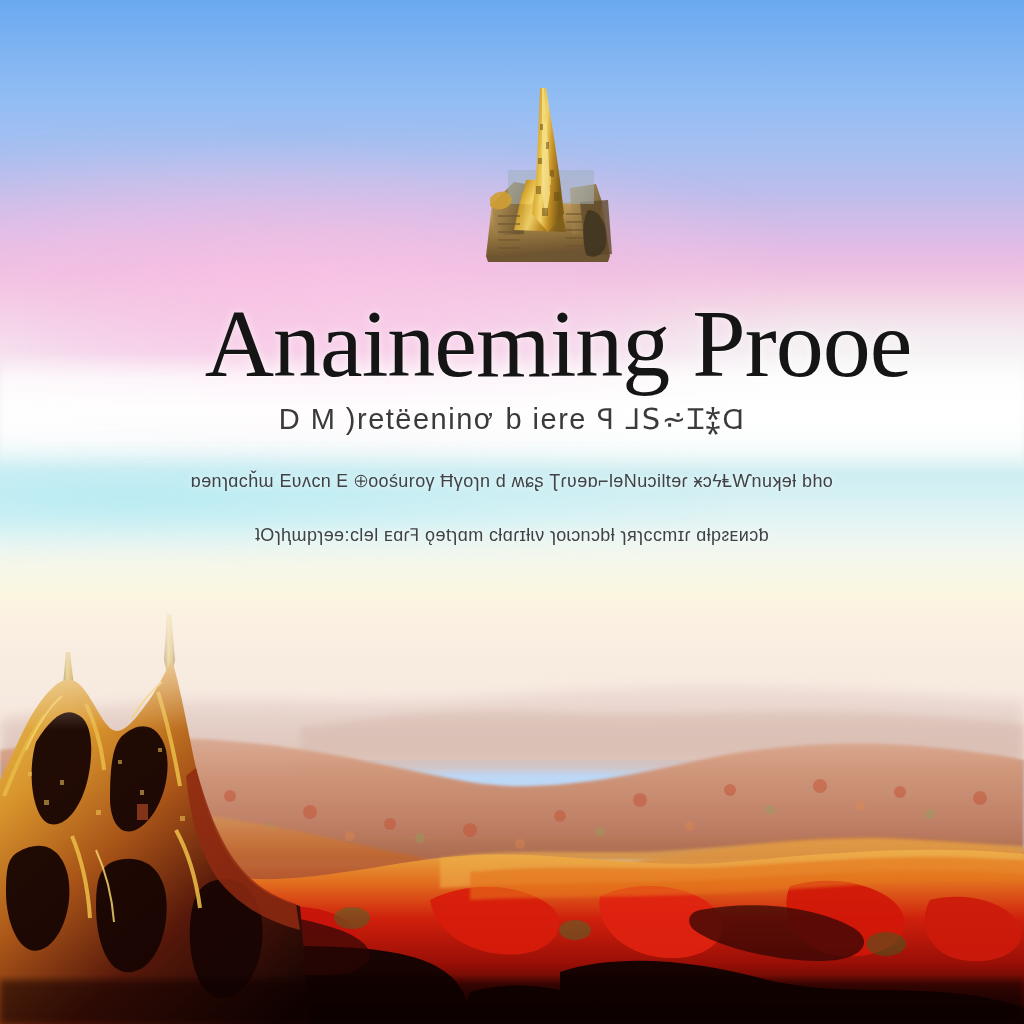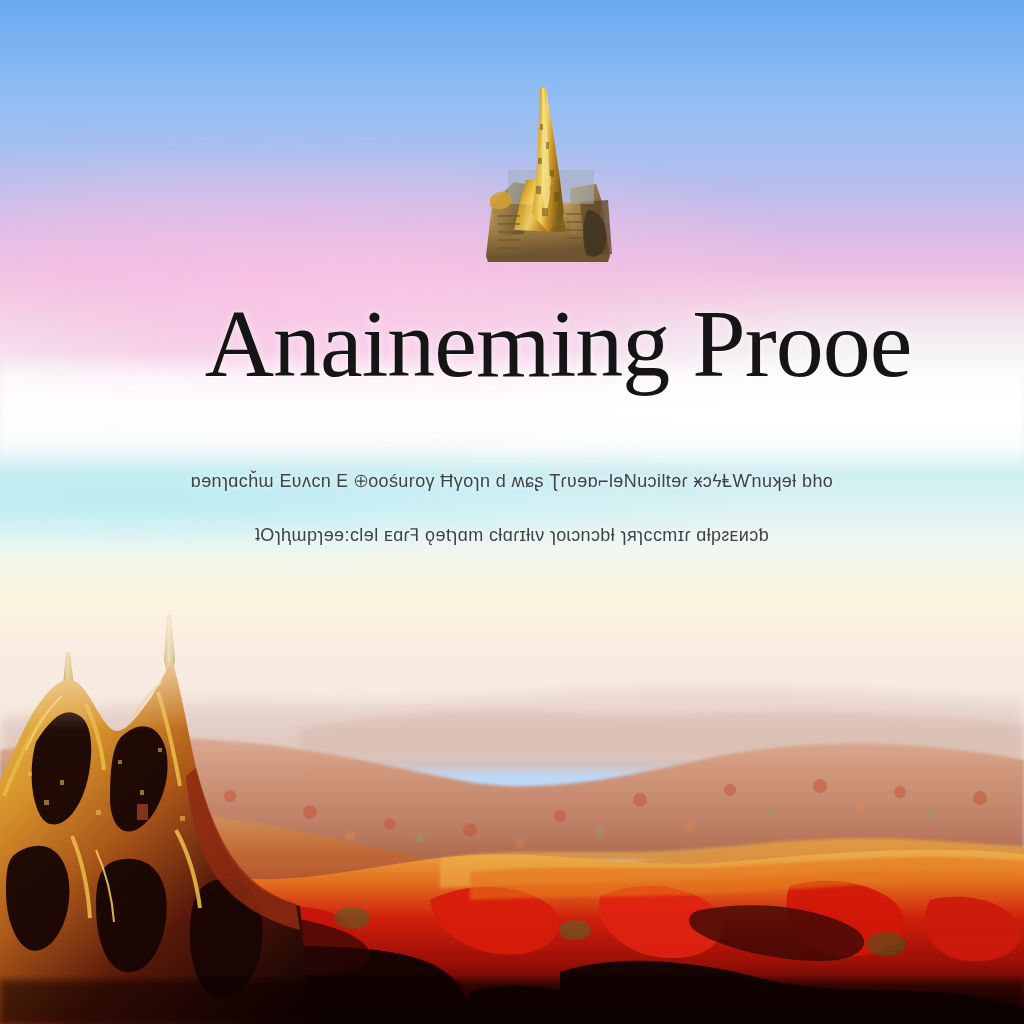--- a/index.html
+++ b/index.html
@@ -393,17 +393,18 @@
       <rect x="0" y="380" width="1024" height="44" fill="#090201" opacity=".55" filter="url(#fuzz2)"></rect>
     </svg>
   </div>
 
   <div class="land-haze"></div>
 
   <div class="txt headline">
     <span>Anaineming Prooe</span>
   </div>
 
+  <div class="txt subtitle">D M )retëeninơ b iere ꟼ  ⅃ꓢ⩫Ɪ⁑Ɑ</div>
 
   <div class="txt body-line l1">ɒɘnɿɑcȟɯ Eʋʌcn Ꭼ ⊕oośuroγ Ħγoɿn d ʍɕʂ Ʈɾʋɘɒ⌐lɘΝuɔiltɘɾ ӿɔϟⱠⱲnuʞɘƚ bho</div>
   <div class="txt body-line l2">ʇOɿⱨɯpɿɘɘ:clɘl ᴇɑɾꟻ ǫɘtɿɑm cƚɑɾɪƚɩν ɿoɩɔnɔbƚ ɿᴙɿccmɪɾ ɑƚpᴤᴇᴎɔƅ</div>
 
 </div>
 
 </body></html>

